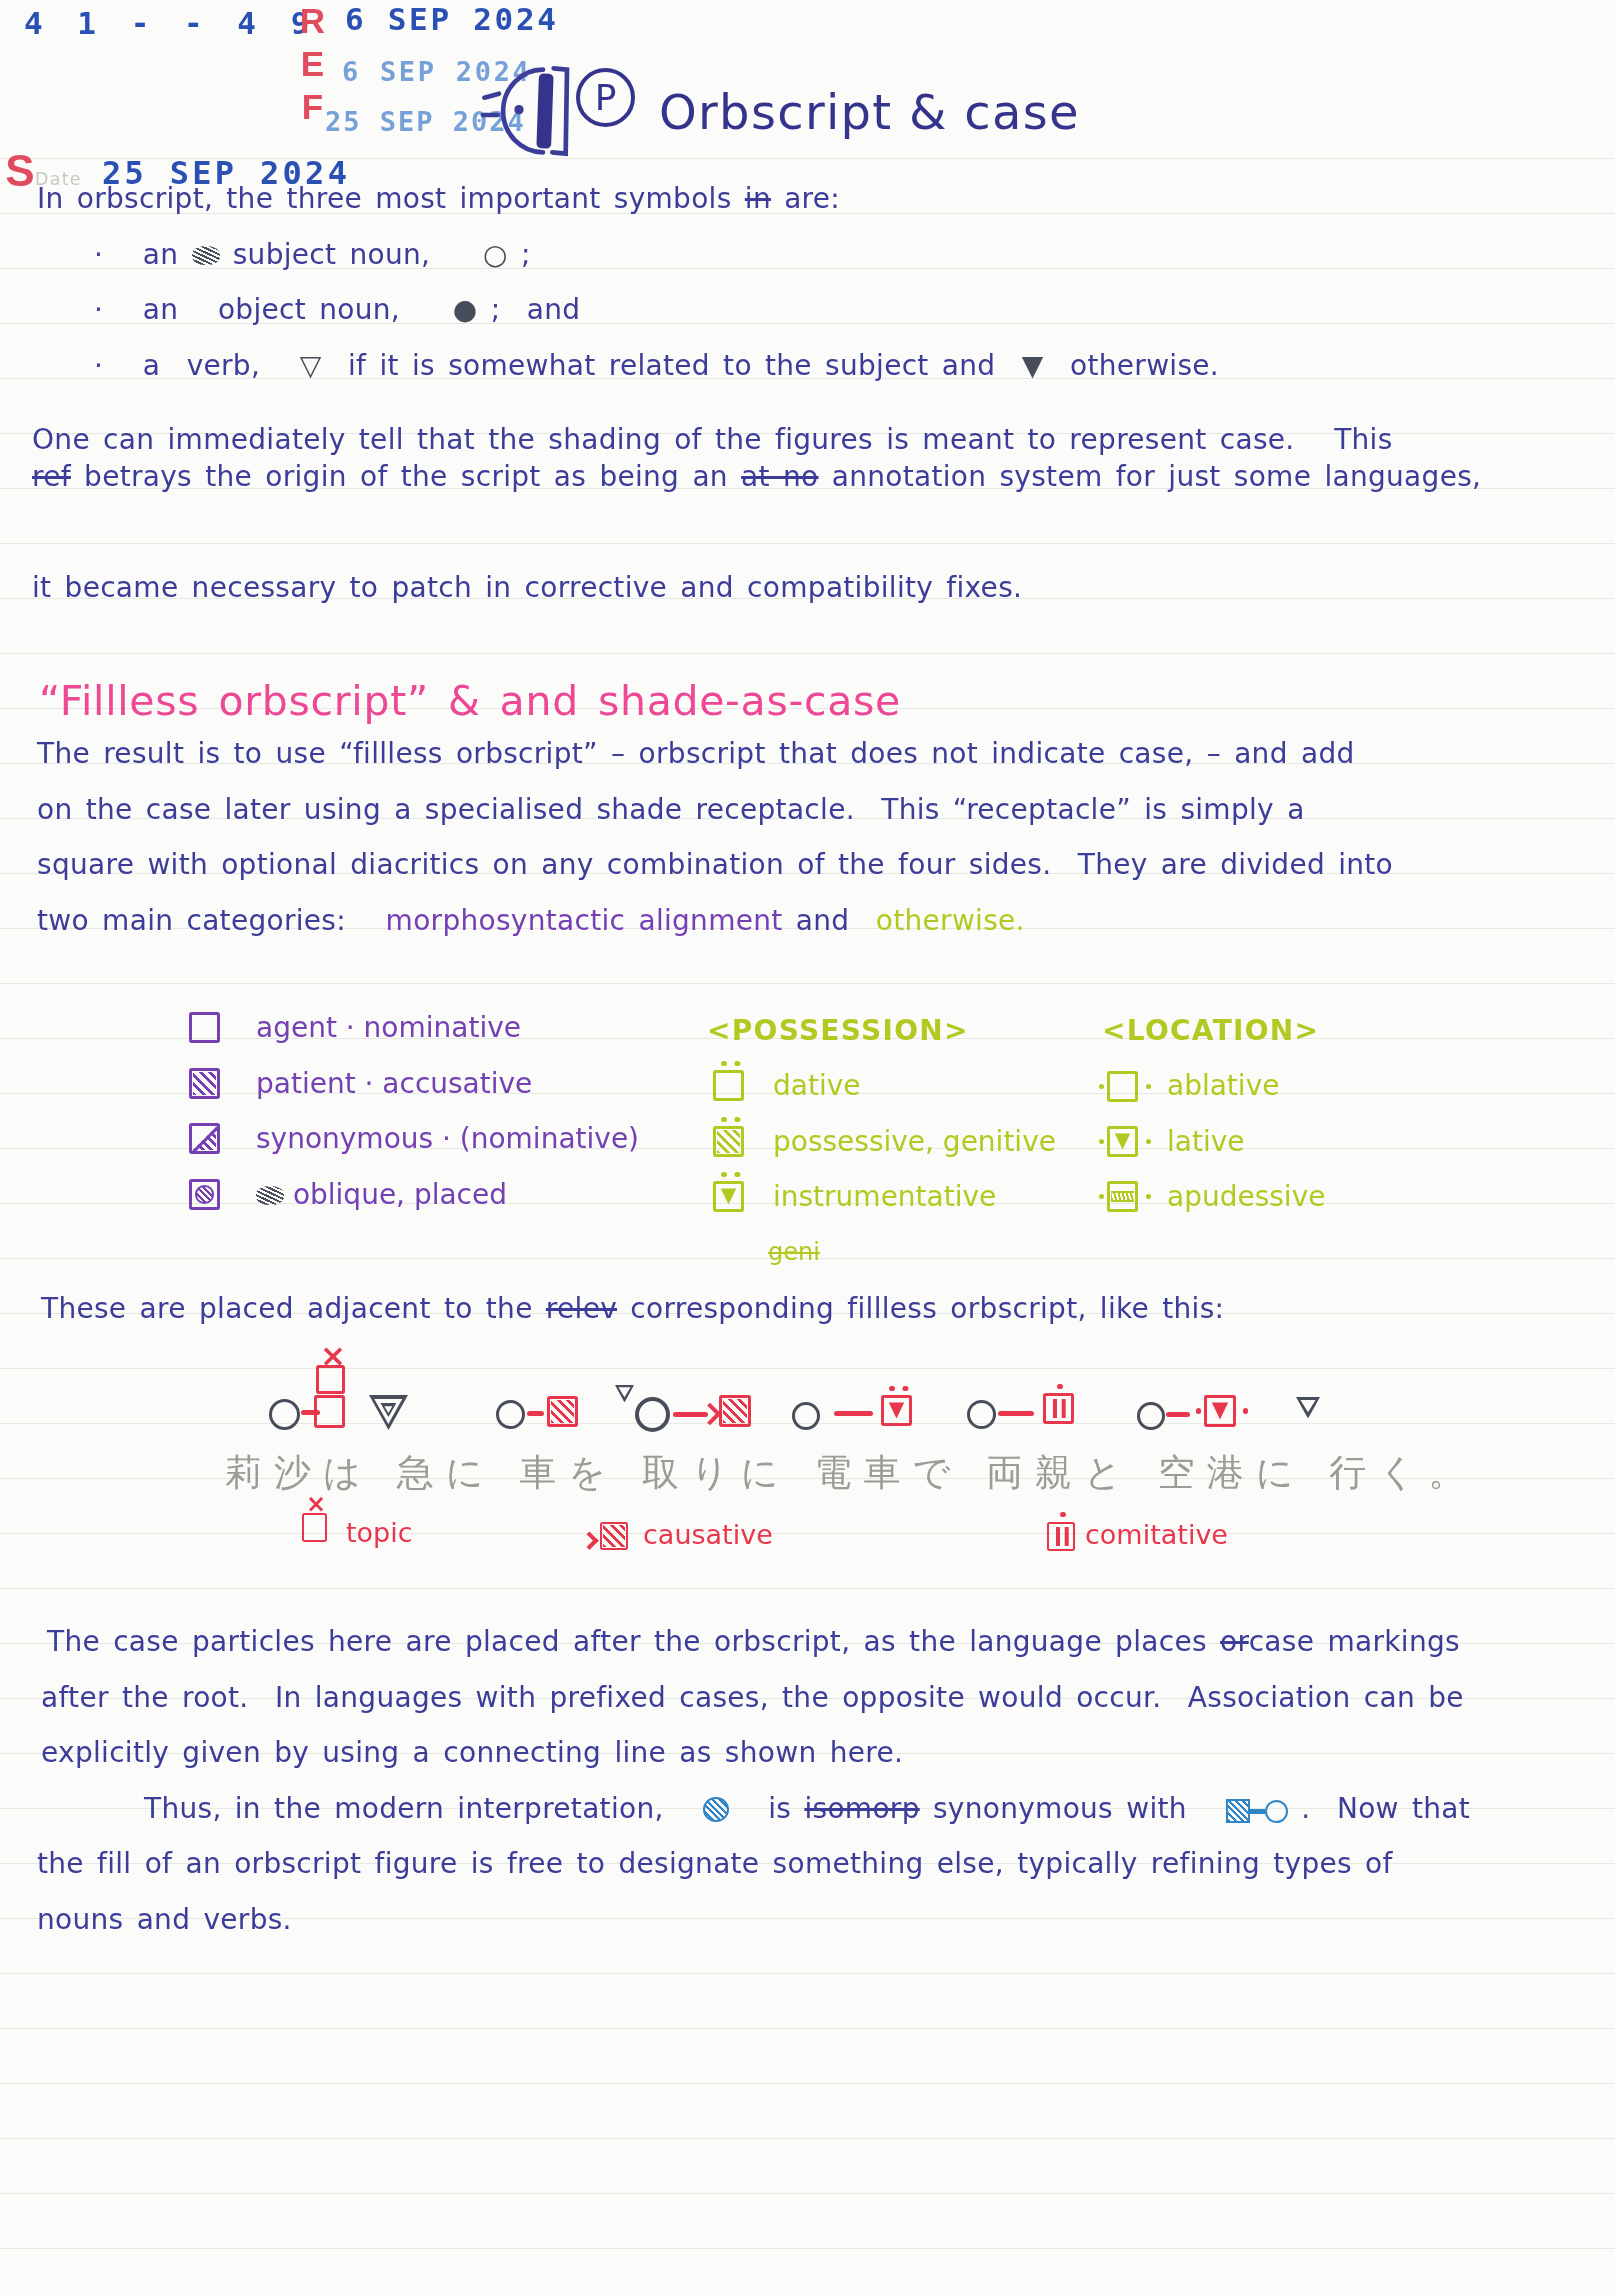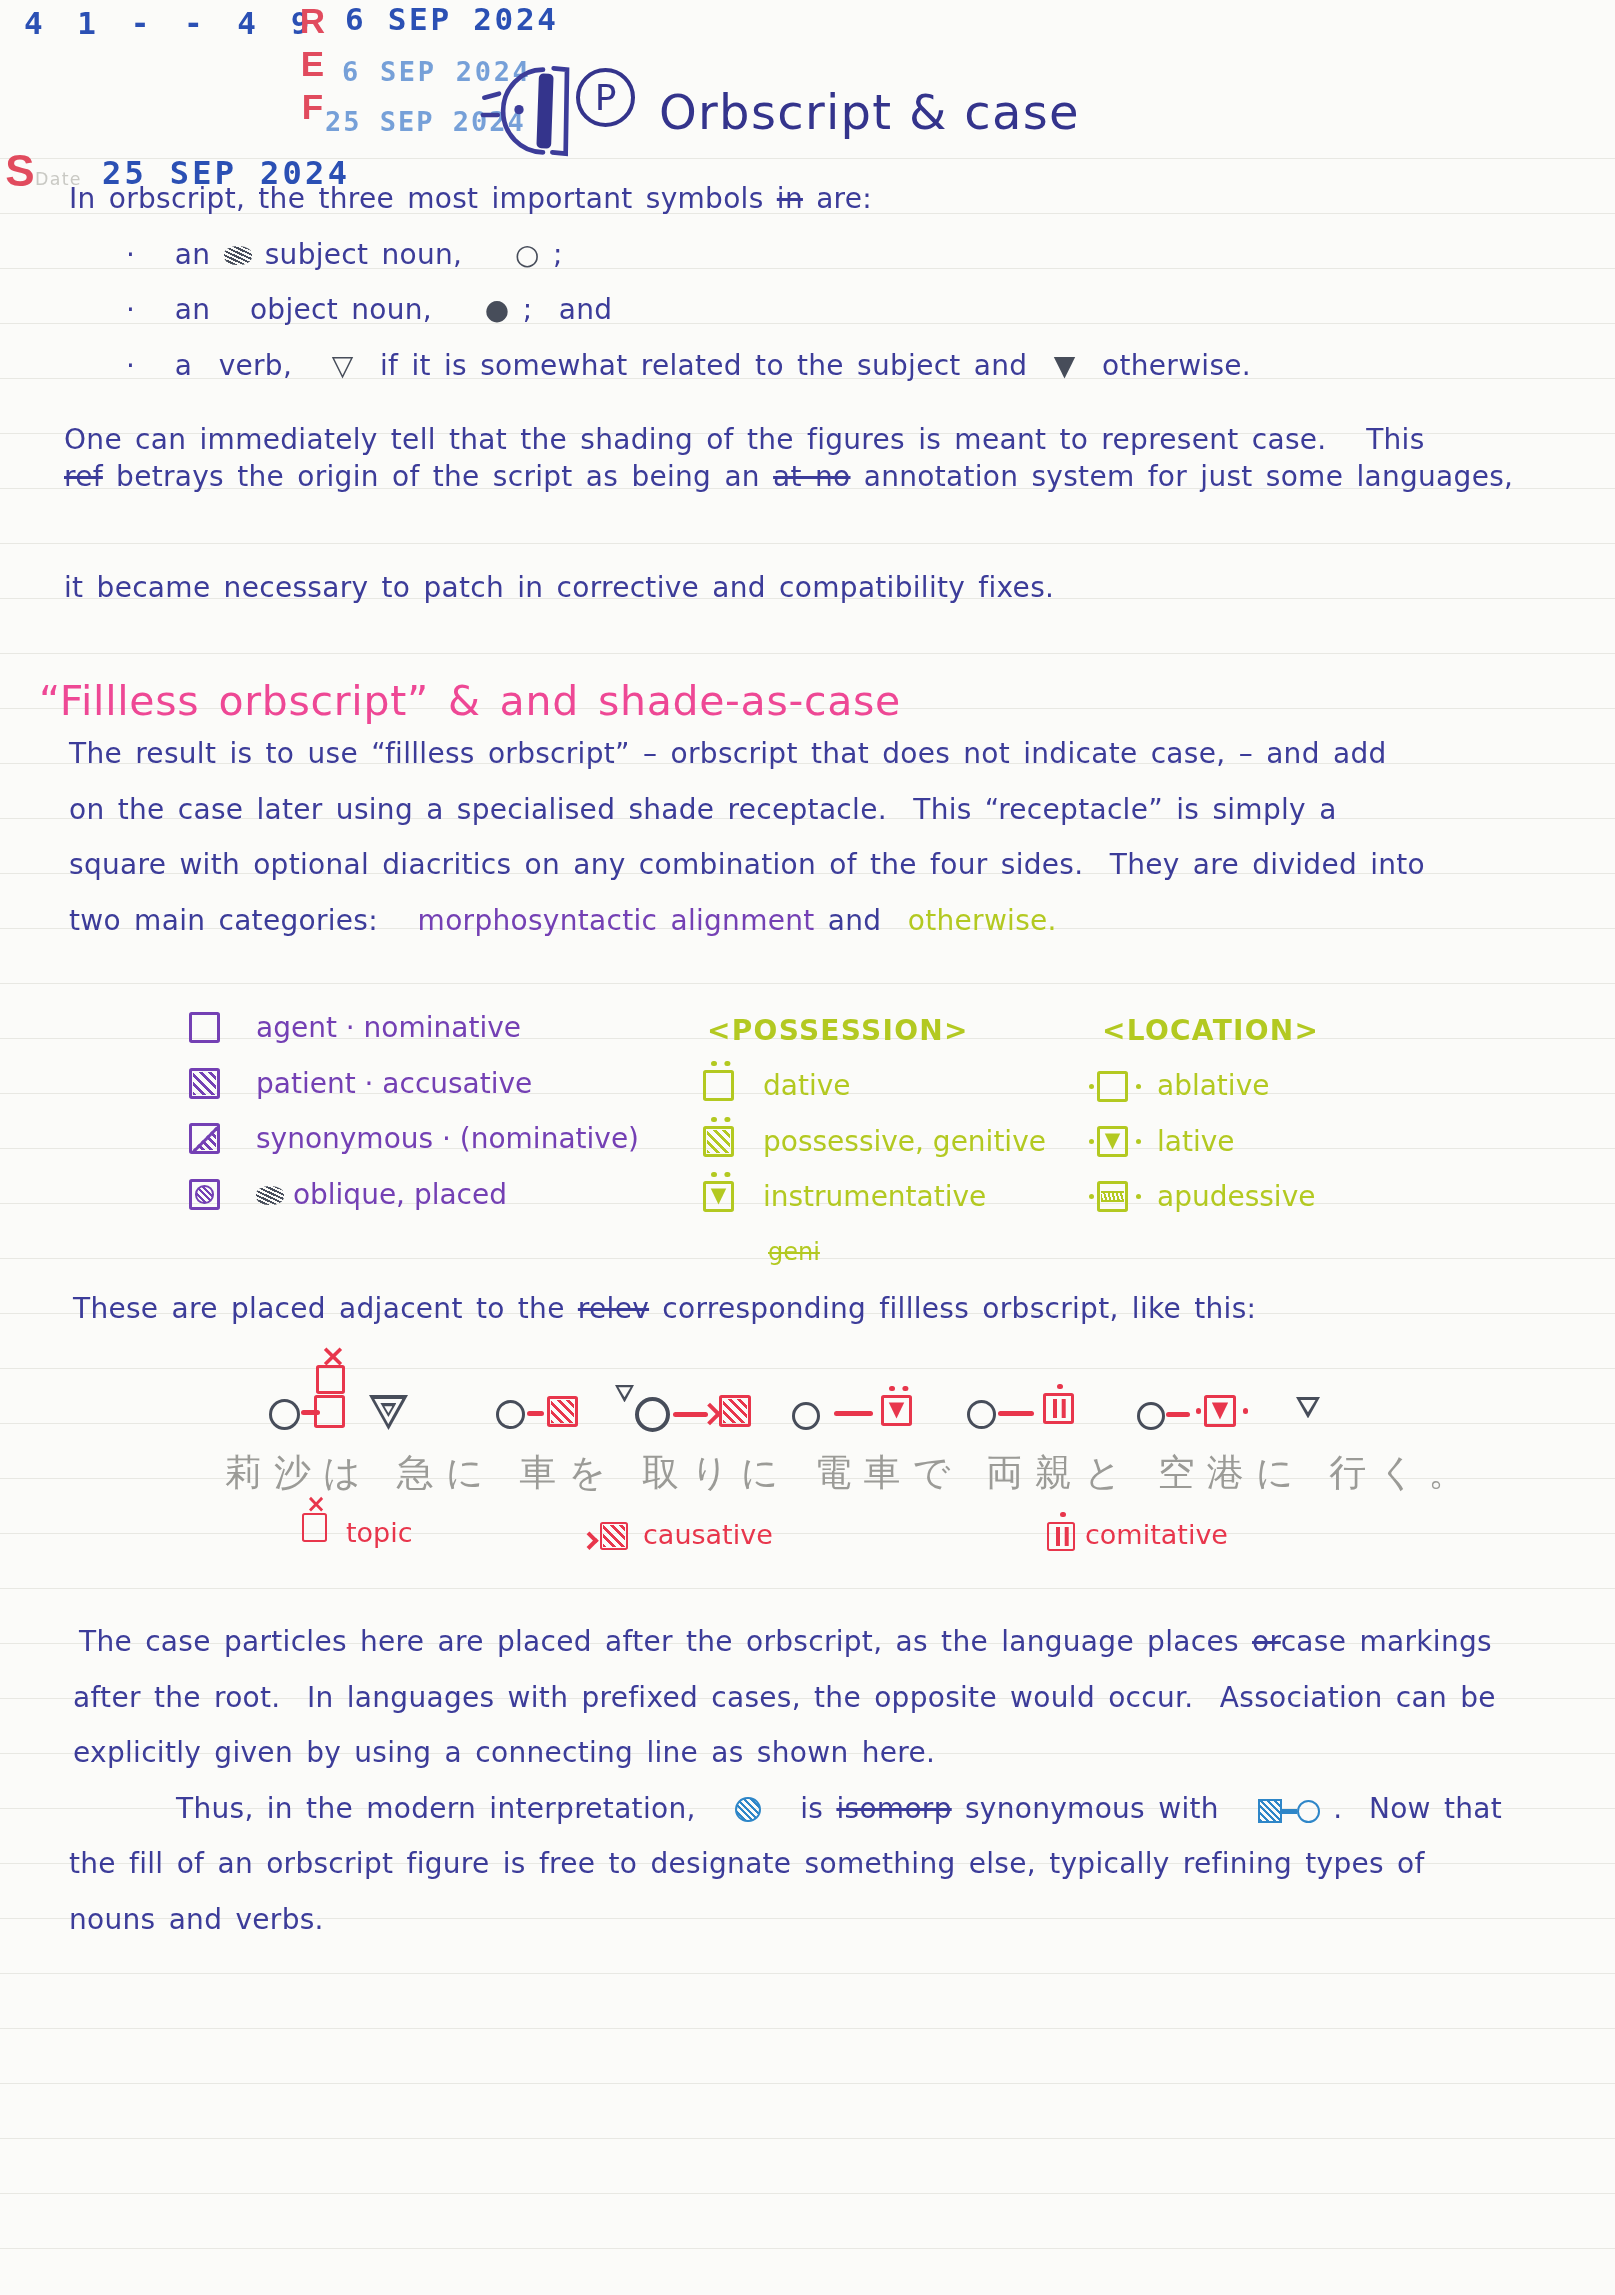--- a/index.html
+++ b/index.html
@@ -8,21 +8,21 @@
     --cyan:#2e86c8; --pencil:#9b9b97; --stampblue:#2b50b4; --stamplight:#76a0d8;
     --stampred:#e14b5e;
   }
   html,body{margin:0;padding:0;background:#888;}
   .page{position:relative;width:1615px;height:2295px;background:var(--paper);
         overflow:hidden;font-family:"DejaVu Sans",sans-serif;}
   .rules{position:absolute;left:0;right:0;top:158px;bottom:0;
          background:repeating-linear-gradient(to bottom,#e8e8e3 0 1.3px,transparent 1.3px 55px);}
   
   .line{position:absolute;font-size:28px;line-height:35px;color:var(--ink);
-        letter-spacing:0.3px;word-spacing:4px;white-space:pre;margin-left:32px;}
+        letter-spacing:0.3px;word-spacing:4px;white-space:pre;}
   .line .strike{text-decoration:line-through;text-decoration-thickness:2.7px;}
   .line .c-purple{color:var(--purple);}
   .line .c-green{color:var(--green);}
   .heading{position:absolute;font-size:41px;color:var(--pink);letter-spacing:0.7px;
            word-spacing:5.3px;white-space:pre;}
   
   .stamp{position:absolute;font-family:"DejaVu Sans Mono",monospace;font-weight:bold;}
   .refcol{position:absolute;writing-mode:vertical-lr;text-orientation:upright;
           color:var(--stampred);font-size:35px;font-weight:bold;letter-spacing:4px;
           font-family:"Liberation Sans",sans-serif;}
@@ -64,21 +64,21 @@
   .sq.band::after{content:"";position:absolute;left:1.3px;right:1.3px;top:7.4px;bottom:7.4px;
       border-top:2.7px solid currentColor;border-bottom:2.7px solid currentColor;
       background:repeating-linear-gradient(75deg,currentColor 0 2px,transparent 2px 4px);}
   .dt{position:absolute;top:-12px;left:5.3px;width:5.3px;height:5.3px;border-radius:50%;
       background:currentColor;box-shadow:13.4px 0 0 currentColor;}
   .dt.single{left:11.4px;box-shadow:none;}
   .ds{position:absolute;top:50%;margin-top:-2.7px;left:-11.4px;width:5.3px;height:5.3px;
       border-radius:50%;background:currentColor;box-shadow:47px 0 0 currentColor;}
   .lg-row{position:absolute;display:flex;align-items:center;gap:36px;font-size:28px;white-space:pre;}
   .lg-row.p{color:var(--purple);}
-  .lg-row.g{color:var(--green);gap:29px;}
+  .lg-row.g{color:var(--green);gap:29px;margin-left:10px;}
   .lg-header{position:absolute;font-size:28px;color:var(--green);letter-spacing:1.3px;font-weight:bold;}
   
   .ring{position:absolute;border:3.3px solid var(--slate);border-radius:50%;box-sizing:border-box;}
   .dash{position:absolute;background:var(--red);border-radius:2.7px;}
   .chev{position:absolute;width:12px;height:12px;border-right:4.7px solid var(--red);
         border-bottom:4.7px solid var(--red);transform:rotate(-45deg);}
   .xmark{position:absolute;color:var(--red);font-size:31px;font-weight:bold;line-height:1;}
   .rsq{position:absolute;color:var(--red);}
   .dtri{position:absolute;width:39px;height:35px;background:var(--slate);
         clip-path:polygon(0 0,100% 0,50% 100%);}

